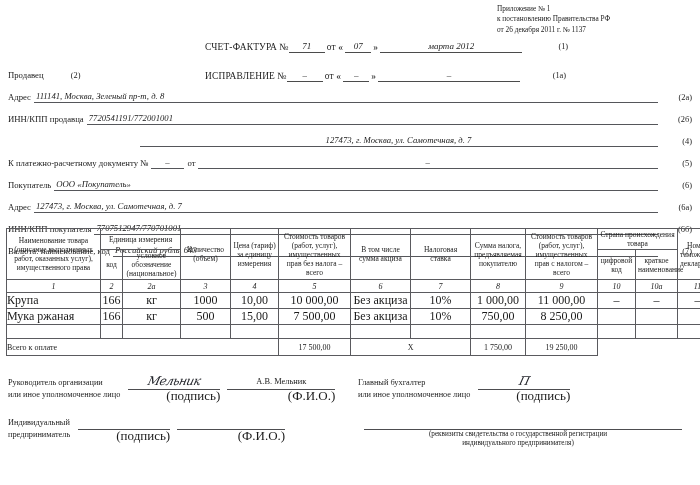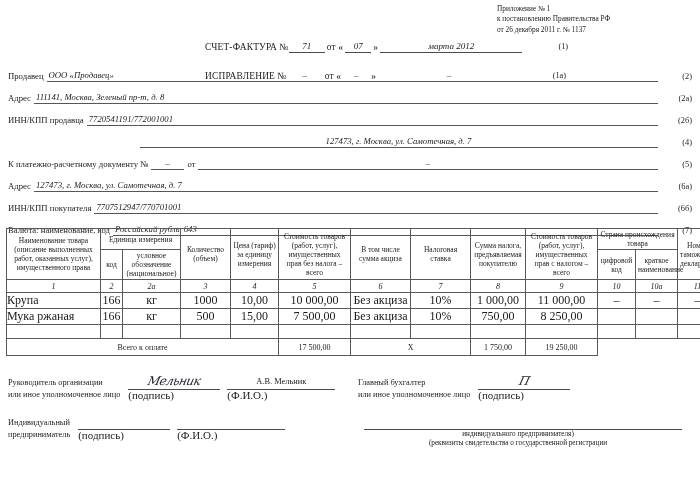--- a/index.html
+++ b/index.html
@@ -129,21 +129,21 @@
     font-size: 12px;
     padding: 0 3px;
   }
   .datarow td.lft { text-align: left; }
   .emptyrow td { height: 13px; }
   .totrow td {
     height: 16px;
     font-size: 8px;
     padding: 0 3px;
   }
-  .totrow td.lft { text-align: center; }
+  .totrow td.lft { text-align: left; }
 
   
   .sigs {
     position: absolute;
     top: 374px;
     left: 8px;
     width: 684px;
     font-size: 8.3px;
   }
   .sigrow {
@@ -175,22 +175,22 @@
   }
   .sigslot .name {
     height: 15px;
     text-align: center;
     line-height: 16px;
     font-size: 8.4px;
     white-space: nowrap;
   }
   .sigslot .rule { border-top: 1px solid #4d4d50; }
   .sigslot .sub {
-    text-align: left;
-    font-size: 11px;
+    text-align: right;
+    font-size: 13px;
     line-height: 9px;
     padding-top: 0.5px;
     white-space: nowrap;
   }
   .w-sign { width: 92px; }
   .w-name { width: 108px; margin-left: 7px; }
 
   .sigrow.second { margin-top: 14px; }
   .regnote {
     text-align: center;
@@ -228,21 +228,20 @@
     <span class="lbl" style="padding:0 2px">»</span>
     <span class="fillline" style="width:138px">–</span>
     <span class="refnum">(1а)</span>
   </div>
 </div>
 
 <div class="lines">
 
   <div class="pline">
     <span class="cap">Продавец</span>
-    <span class="val">ООО «Продавец»</span>
     <span class="tag">(2)</span>
   </div>
 
   <div class="pline">
     <span class="cap">Адрес</span>
     <span class="val">111141, Москва, Зеленый пр-т, д. 8</span>
     <span class="tag">(2а)</span>
   </div>
 
   <div class="pline">
@@ -259,20 +258,25 @@
   </div>
 
   <div class="pline">
     <span class="cap">К платежно-расчетному документу №</span>
     <span class="val fixed center" style="width:28px">–</span>
     <span class="cap" style="padding:0 3px">от</span>
     <span class="val center">–</span>
     <span class="tag">(5)</span>
   </div>
 
+  <div class="pline">
+    <span class="cap">Покупатель</span>
+    <span class="val">ООО «Покупатель»</span>
+    <span class="tag">(6)</span>
+  </div>
 
   <div class="pline">
     <span class="cap">Адрес</span>
     <span class="val">127473, г. Москва, ул. Самотечная, д. 7</span>
     <span class="tag">(6а)</span>
   </div>
 
   <div class="pline">
     <span class="cap">ИНН/КПП покупателя</span>
     <span class="val">7707512947/770701001</span>
@@ -452,20 +456,20 @@
           <div class="rule"></div>
           <div class="sub">(Ф.И.О.)</div>
         </div>
       </div>
     </div>
 
     <div class="sigcol right">
       <div style="padding-top:15px">
         <div class="regrule"></div>
         <div class="regnote">
+          <div>(реквизиты свидетельства о государственной регистрации</div>
           <div>индивидуального предпринимателя)</div>
-          <div>(реквизиты свидетельства о государственной регистрации</div>
         </div>
       </div>
     </div>
   </div>
 
 </div>
 
 </body></html>

